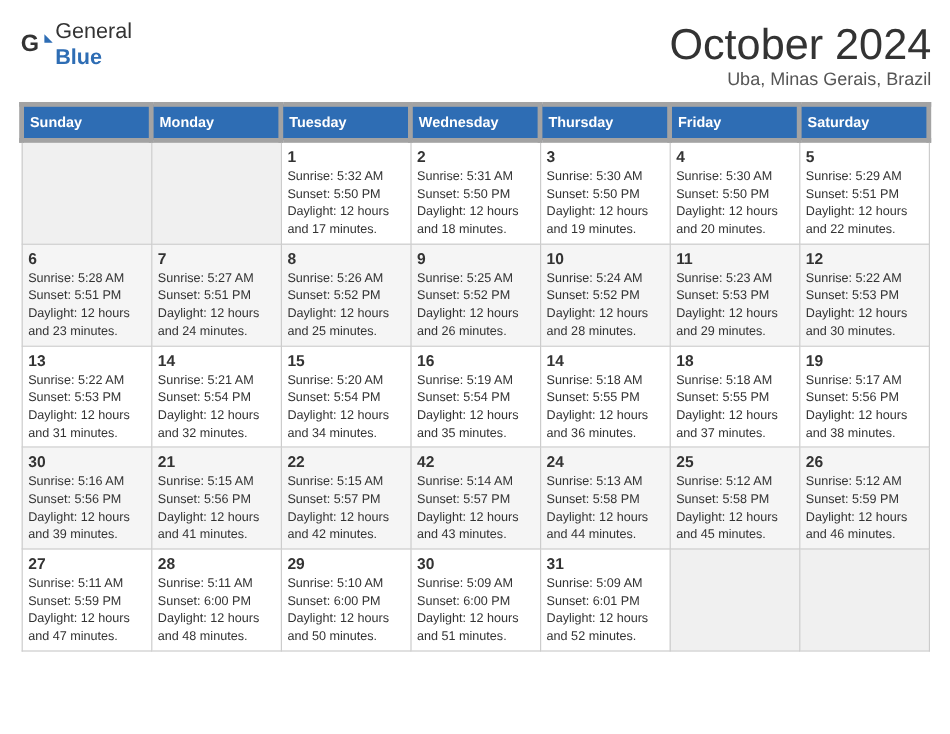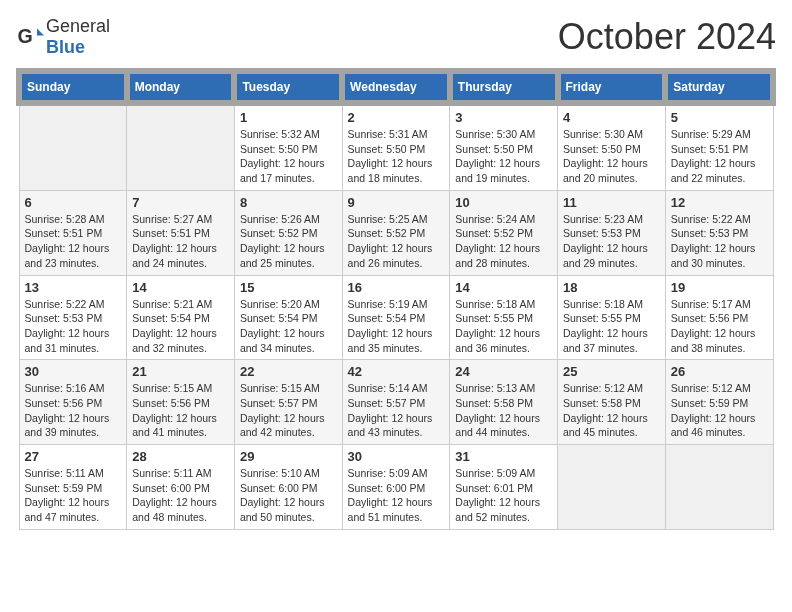--- a/index.html
+++ b/index.html
@@ -42,21 +42,21 @@
       border-collapse: collapse;
       font-size: 11px;
     }
     thead tr th {
       background-color: #2e6db4;
       color: #fff;
       text-align: left;
       padding: 6px 5px;
       font-size: 12px;
       font-weight: bold;
-      border: 6px solid #a3a3a3;
+      border: 4px solid #a3a3a3;
     }
     tbody tr td {
       border: 1px solid #ccc;
       vertical-align: top;
       padding: 4px 5px;
       height: 80px;
       width: 107px;
     }
     .day-num {
       font-weight: bold;
@@ -91,20 +91,21 @@
       <text x="2" y="28" font-size="28" font-family="Arial" font-weight="bold" fill="#333">G</text>
       <polygon points="30,8 40,18 30,18" fill="#2e6db4"></polygon>
     </svg>
     <div>
       <div style="font-size:18px;font-weight:normal;color:#333;">General</div>
       <div style="font-size:18px;font-weight:bold;color:#2e6db4;">Blue</div>
     </div>
   </div>
   <div class="title-area">
     <div class="month-title">October 2024</div>
+    <div class="subtitle">Uba, Minas Gerais, Brazil</div>
   </div>
 </div>
 
 <table>
   <thead>
     <tr>
     <th>Sunday</th>
         <th>Monday</th>
         <th>Tuesday</th>
         <th>Wednesday</th>

